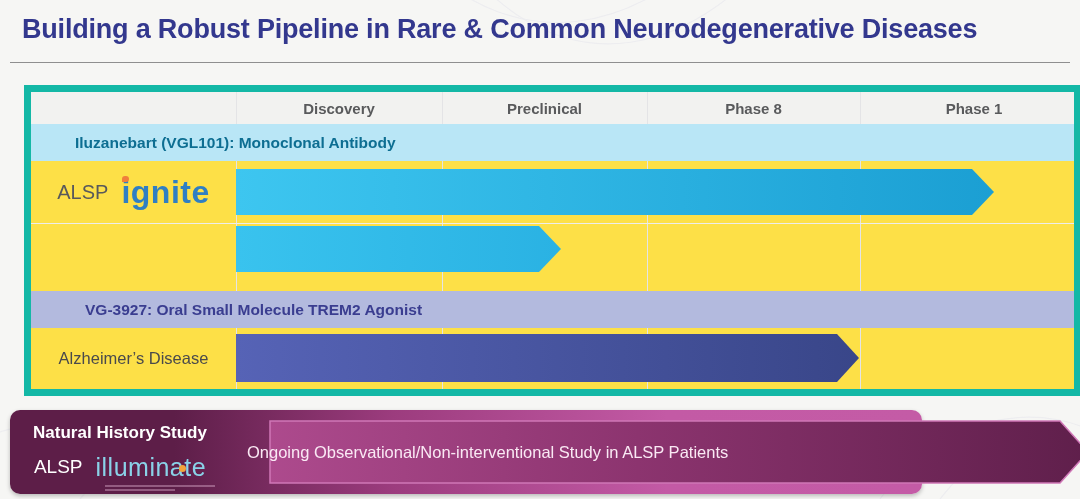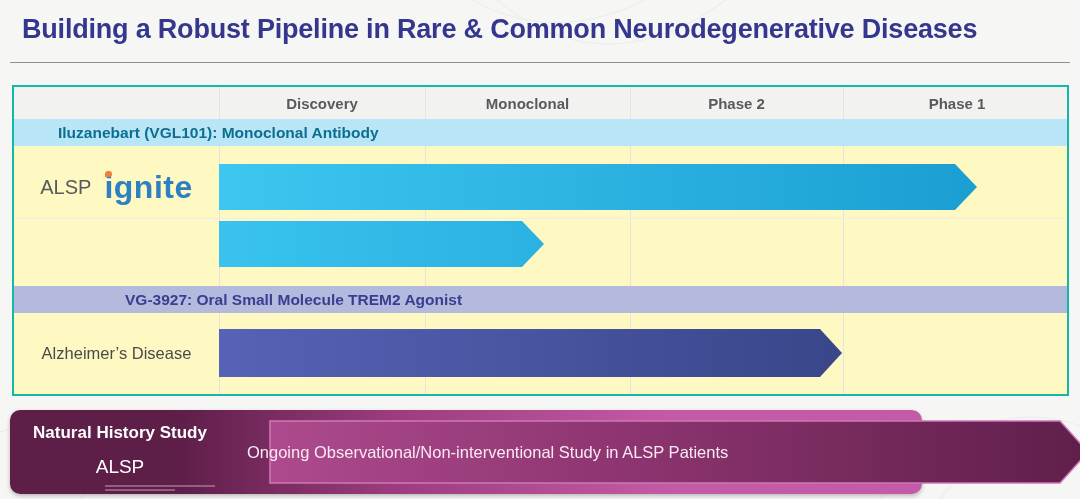--- a/index.html
+++ b/index.html
@@ -16,41 +16,41 @@
     position:absolute; left:22px; top:14px; width:1040px;
     font-size:27px; font-weight:bold; color:#33388e; letter-spacing:-0.2px;
   }
   .title-rule {
     position:absolute; left:10px; top:62px; width:1060px; height:0;
     border-top:1.5px solid #8f8f8f;
   }
 
   
   .ptable {
-    position:absolute; left:12px; top:85px; width:1057px; height:311px;
-    background:#fef9c3; border:2px solid #14b8a6;
+    position:absolute; left:24px; top:85px; width:1057px; height:311px;
+    background:#fde047; border:7px solid #14b8a6;
   }
   .vline { position:absolute; top:0; bottom:0; width:1px; background:#e4e4e6; }
   .vl1{left:205px;} .vl2{left:411px;} .vl3{left:616px;} .vl4{left:829px;}
   .hline { position:absolute; left:0; right:0; height:1px; background:#ededec; }
 
   .header-row { position:absolute; left:0; top:0; width:100%; height:32px; background:#f2f2f0; }
   .phase-cell {
     position:absolute; top:0; height:32px; display:flex; align-items:center; justify-content:center;
     font-size:15px; font-weight:bold; color:#595a5c;
   }
   .ph0{left:205px; width:206px;} .ph1{left:411px; width:205px;}
   .ph2{left:616px; width:213px;} .ph3{left:829px; width:228px;}
 
   .banner {
-    position:absolute; left:0; width:100%; height:27px;
+    position:absolute; left:0; width:100%; height:37px;
     display:flex; align-items:center; font-size:15.5px; font-weight:bold; z-index:3;
   }
   .banner-cyan { top:32px; background:#b9e6f6; color:#0d6e92; padding-left:44px; }
-  .banner-lav  { top:199px; background:#b3bade; color:#3a3d90; padding-left:111px; }
+  .banner-lav  { top:199px; background:#b3bade; color:#3a3d90; padding-left:54px; }
 
   .row-label {
     position:absolute; left:0; width:205px; display:flex;
     align-items:center; justify-content:center; color:#58595b; z-index:2;
   }
   .lbl-alsp { top:77px; height:46px; gap:13px; }
   .lbl-alsp .alsp-txt { font-size:20px; }
   .lbl-leuko { top:134px; height:46px; font-size:16.5px; }
   .lbl-ad { top:242px; height:48px; font-size:16.5px; color:#4a4a4c;text-align:right; }
 
@@ -124,22 +124,22 @@
   <div class="ptable">
 
     <div class="header-row"></div>
     <div class="vline vl1"></div>
     <div class="vline vl2"></div>
     <div class="vline vl3"></div>
     <div class="vline vl4"></div>
     <div class="hline" style="top:131px;"></div>
 
     <div class="phase-cell ph0">Discovery</div>
-    <div class="phase-cell ph1">Monoclonal</div>
-    <div class="phase-cell ph2">Phase 2</div>
+    <div class="phase-cell ph1">Preclinical</div>
+    <div class="phase-cell ph2">Phase 8</div>
     <div class="phase-cell ph3">Phase 1</div>
 
     <div class="banner banner-cyan">Iluzanebart (VGL101): Monoclonal Antibody</div>
 
     <div class="row-label lbl-alsp">
       <span class="alsp-txt">ALSP</span>
       <span class="ignite"><span>ignite</span><span class="flame"></span></span>
     </div>
     <div class="bar bar-alsp"></div>
 
@@ -150,20 +150,21 @@
     <div class="row-label lbl-ad">Alzheimer’s Disease</div>
     <div class="bar bar-ad"></div>
 
   </div>
 
   <div class="nhs">
     <div class="nhs-left">
       <div class="nhs-title">Natural History Study</div>
       <div class="nhs-row2">
         <span class="nhs-alsp">ALSP</span>
+        <span class="illuminate"><span>illuminate</span><span class="sun"></span></span>
       </div>
       <div class="fineprint">
           <div></div>
           <div style="width:70px;"></div>
         </div>
     </div>
 
     <div class="nhs-arrow-wrap">
       <svg width="820" height="64" viewBox="0 0 820 64">
         <defs>

